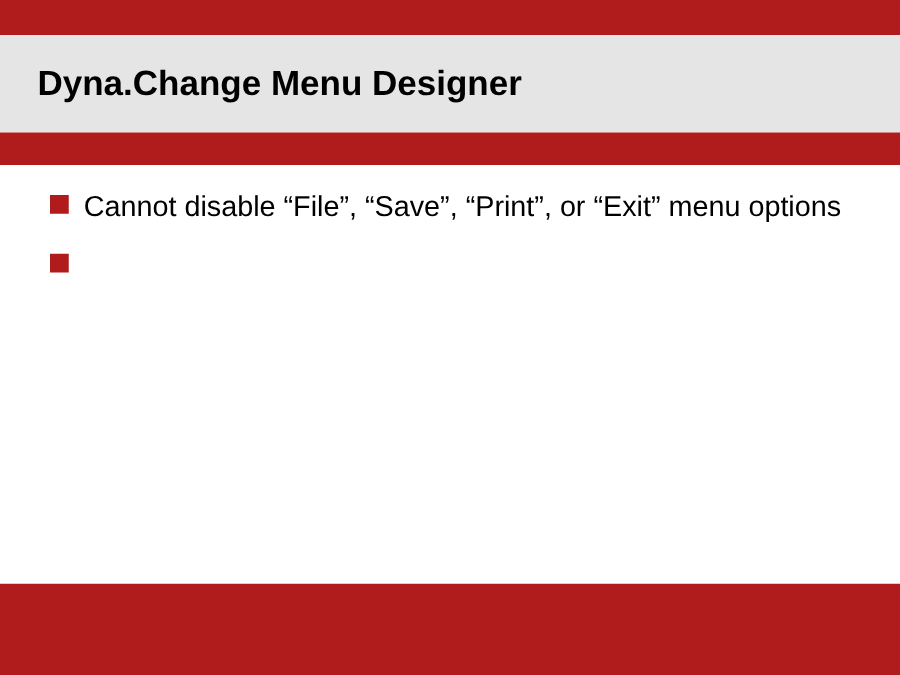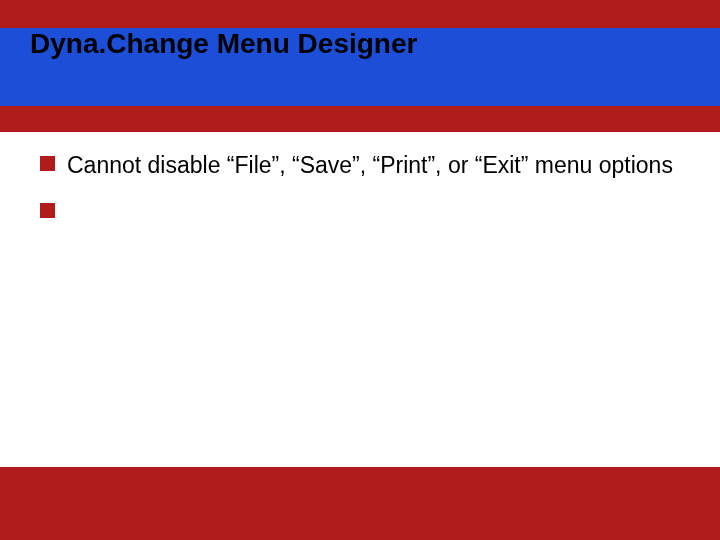--- a/index.html
+++ b/index.html
@@ -24,22 +24,23 @@
     width: 720px;
     height: 28px;
     background: #b01c1c;
   }
   .title-band {
     position: absolute;
     top: 28px;
     left: 0;
     width: 720px;
     height: 78px;
-    background: #1d4ed8;
+    background: #e5e5e5;
     display: flex;
+    align-items: center;
   }
   .title-text {
     font-size: 28px;
     font-weight: bold;
     color: #000000;
     padding-left: 30px;
   }
   .hero-band {
     position: absolute;
     top: 106px;

